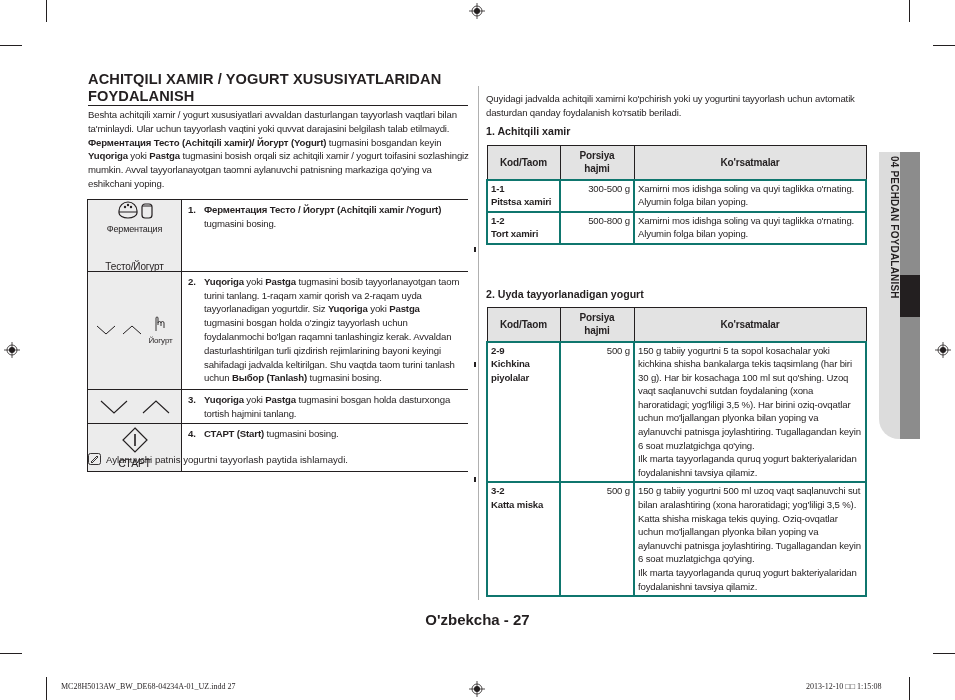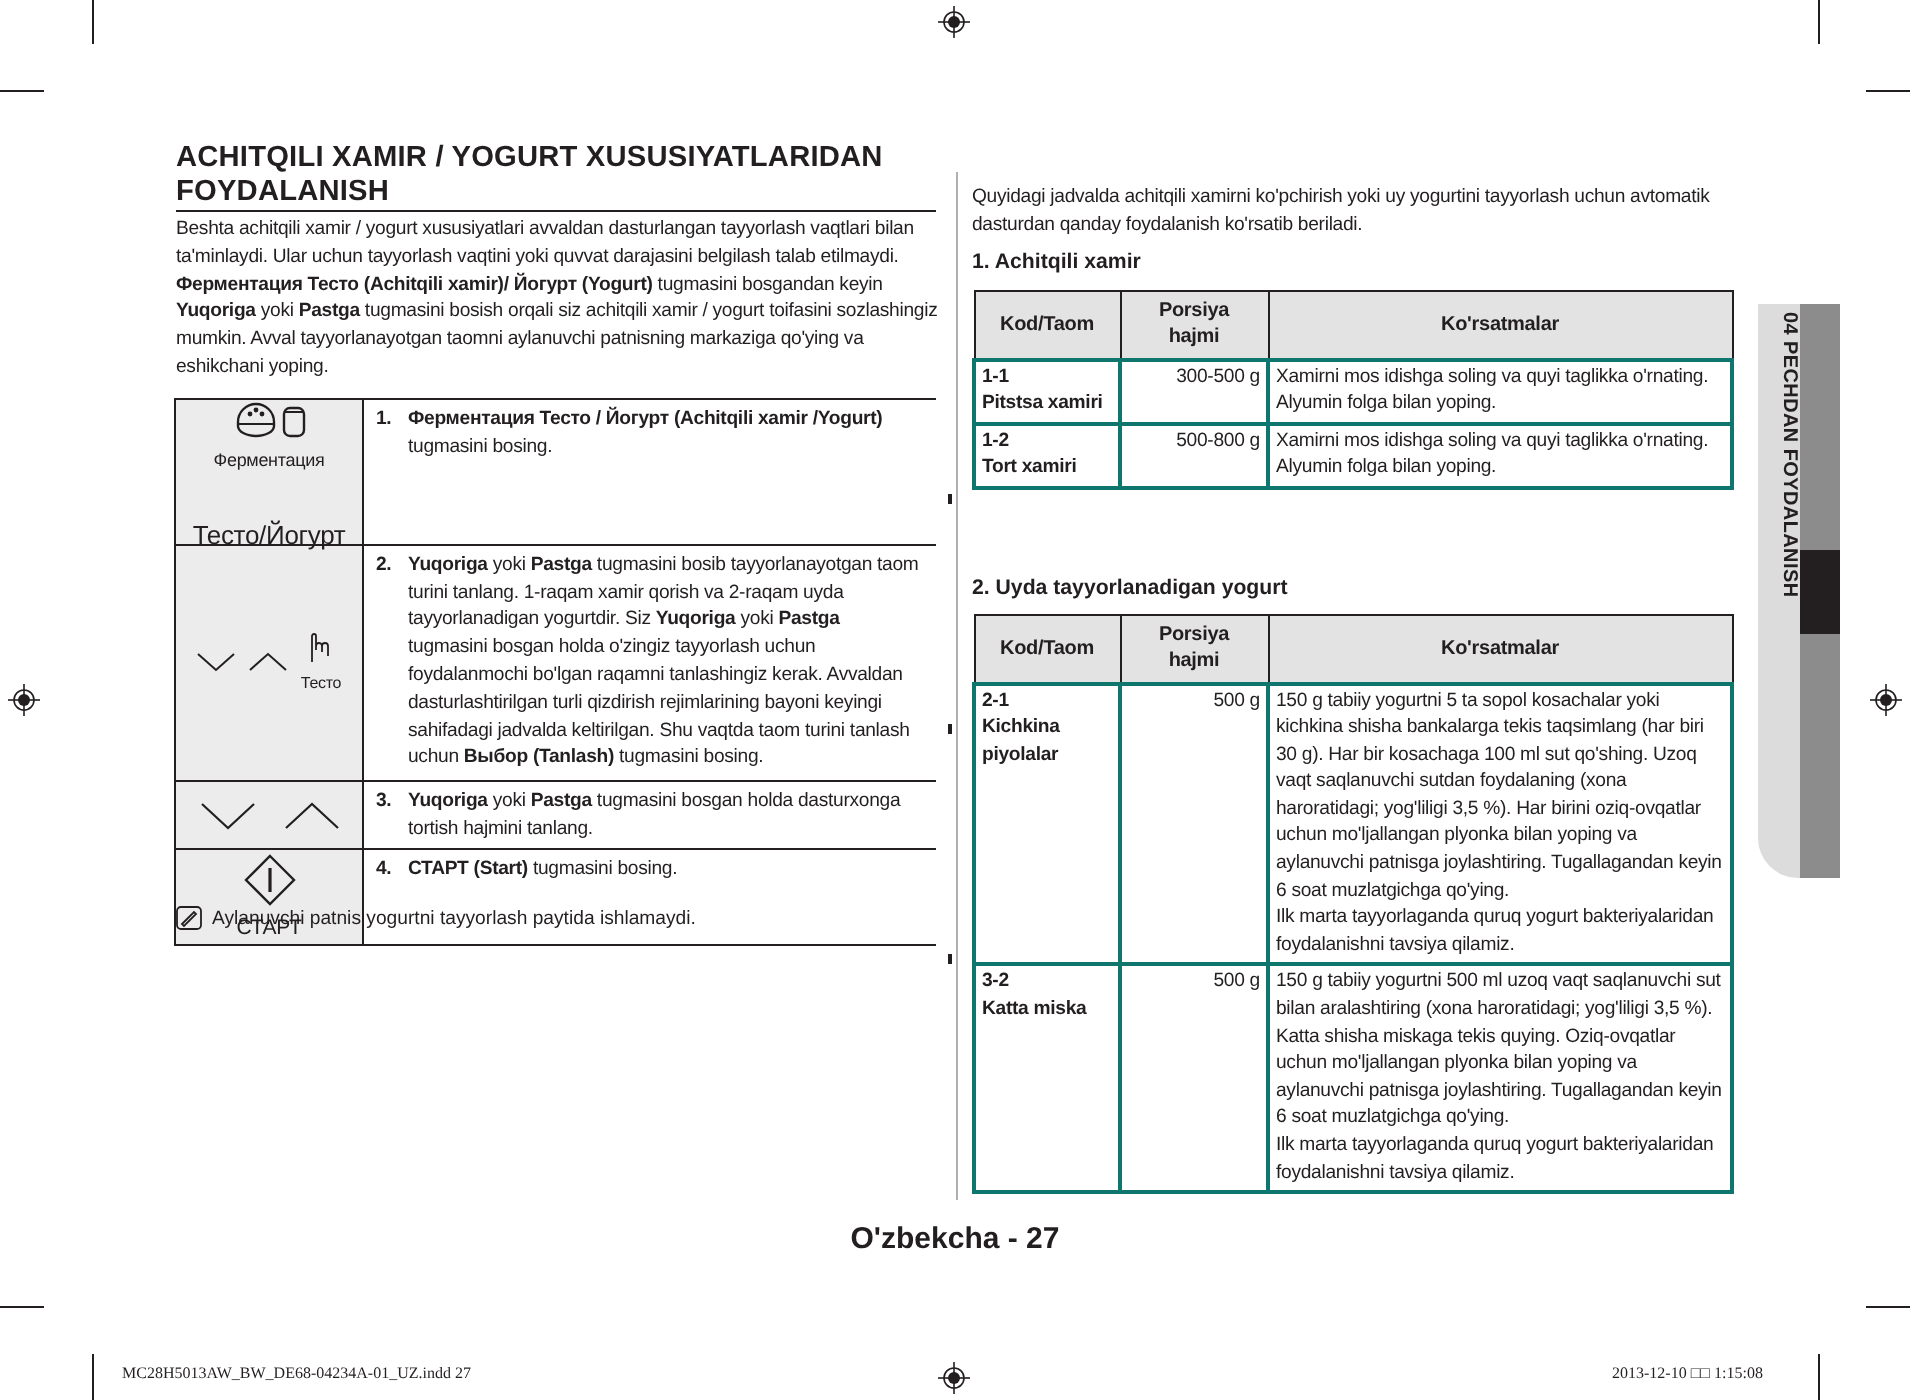--- a/index.html
+++ b/index.html
@@ -93,21 +93,21 @@
       <svg width="40" height="20" viewBox="0 0 40 20">
         <path d="M4 11 a9 9 0 0 1 18 0 v2 a9 5 0 0 1 -18 0 z" fill="none" stroke="#231f20" stroke-width="1.2"></path>
         <path d="M4 12 h18" stroke="#231f20" stroke-width="1"></path>
         <circle cx="10" cy="7" r="1.2" fill="#231f20"></circle>
             <circle cx="13" cy="5" r="1.2" fill="#231f20"></circle>
             <circle cx="16" cy="7" r="1.2" fill="#231f20"></circle>
         <rect x="27" y="4" width="10" height="14" rx="3" fill="none" stroke="#231f20" stroke-width="1.2"></rect>
         <line x1="27.5" y1="6" x2="36.5" y2="6" stroke="#231f20" stroke-width="1"></line>
       </svg>
       <div style="font-size:9px;line-height:10px;">Ферментация</div>
-      <div style="font-size:13px;line-height:9px;margin-top:28px;">Тесто/Йогурт</div>
+      <div style="font-size:10px;line-height:9px;margin-top:28px;">Тесто/Йогурт</div>
     </td>
     <td class="tx">
       <div class="stepline">
             <b class="stepnum">1.</b>
         <div><b>Ферментация Тесто / Йогурт (Achitqili xamir /Yogurt)</b><span> tugmasini bosing.</span></div>
           </div>
     </td>
   </tr>
   <tr style="height:118px;">
     <td class="ic">
@@ -115,21 +115,21 @@
         <svg width="20" height="12" viewBox="0 0 20 12">
               <polyline points="1,2 10,10 19,2" fill="none" stroke="#231f20" stroke-width="1"></polyline>
             </svg>
         <svg width="20" height="12" viewBox="0 0 20 12">
               <polyline points="1,10 10,2 19,10" fill="none" stroke="#231f20" stroke-width="1"></polyline>
             </svg>
         <div style="text-align:center;">
           <svg width="12" height="16" viewBox="0 0 12 16">
                 <path d="M2 15 V2 a1 1 0 0 1 2 0 V9 M4 7 a1.5 1.5 0 0 1 3 0 V10 M7 7 a1.5 1.5 0 0 1 3 0 V12" fill="none" stroke="#231f20" stroke-width="0.9"></path>
               </svg>
-          <div style="font-size:8px;line-height:9px;">Тесто</div>
+          <div style="font-size:8px;line-height:9px;">Йогурт</div>
         </div>
       </div>
     </td>
     <td class="tx">
       <div class="stepline">
             <b class="stepnum">2.</b>
         <div><b>Yuqoriga</b><span> yoki </span><b>Pastga</b><span> tugmasini bosib tayyorlanayotgan taom turini tanlang. 1-raqam xamir qorish va 2-raqam uyda tayyorlanadigan yogurtdir. Siz </span><b>Yuqoriga</b><span> yoki </span><b>Pastga</b><span> tugmasini bosgan holda o'zingiz tayyorlash uchun foydalanmochi bo'lgan raqamni tanlashingiz kerak. Avvaldan dasturlashtirilgan turli qizdirish rejimlarining bayoni keyingi sahifadagi jadvalda keltirilgan. Shu vaqtda taom turini tanlash uchun </span><b>Выбор (Tanlash)</b><span> tugmasini bosing.</span></div>
           </div>
     </td>
   </tr>
@@ -207,21 +207,21 @@
 
 <div class="sub" style="left:486px;top:288px;">2. Uyda tayyorlanadigan yogurt</div>
 <table class="rt" style="top:307px;">
   <tbody>
       <tr style="height:34px;">
     <th>Kod/Taom</th>
     <th><span>Porsiya</span><br><span>hajmi</span></th>
     <th>Ko'rsatmalar</th>
   </tr>
   <tr>
-    <td class="code"><span>2-1</span><br><span style="display:inline-block;width:55px;">Kichkina piyolalar</span></td>
+    <td class="code"><span>2-9</span><br><span style="display:inline-block;width:55px;">Kichkina piyolalar</span></td>
     <td class="por">500 g</td>
     <td>
           <div>150 g tabiiy yogurtni 5 ta sopol kosachalar yoki kichkina shisha bankalarga tekis taqsimlang (har biri 30 g). Har bir kosachaga 100 ml sut qo'shing. Uzoq vaqt saqlanuvchi sutdan foydalaning (xona haroratidagi; yog'liligi 3,5 %). Har birini oziq-ovqatlar uchun mo'ljallangan plyonka bilan yoping va aylanuvchi patnisga joylashtiring. Tugallagandan keyin 6 soat muzlatgichga qo'ying.</div>
           <div>Ilk marta tayyorlaganda quruq yogurt bakteriyalaridan foydalanishni tavsiya qilamiz.</div>
         </td>
   </tr>
   <tr>
     <td class="code"><span>3-2</span><br><span>Katta miska</span></td>
     <td class="por">500 g</td>
     <td>

